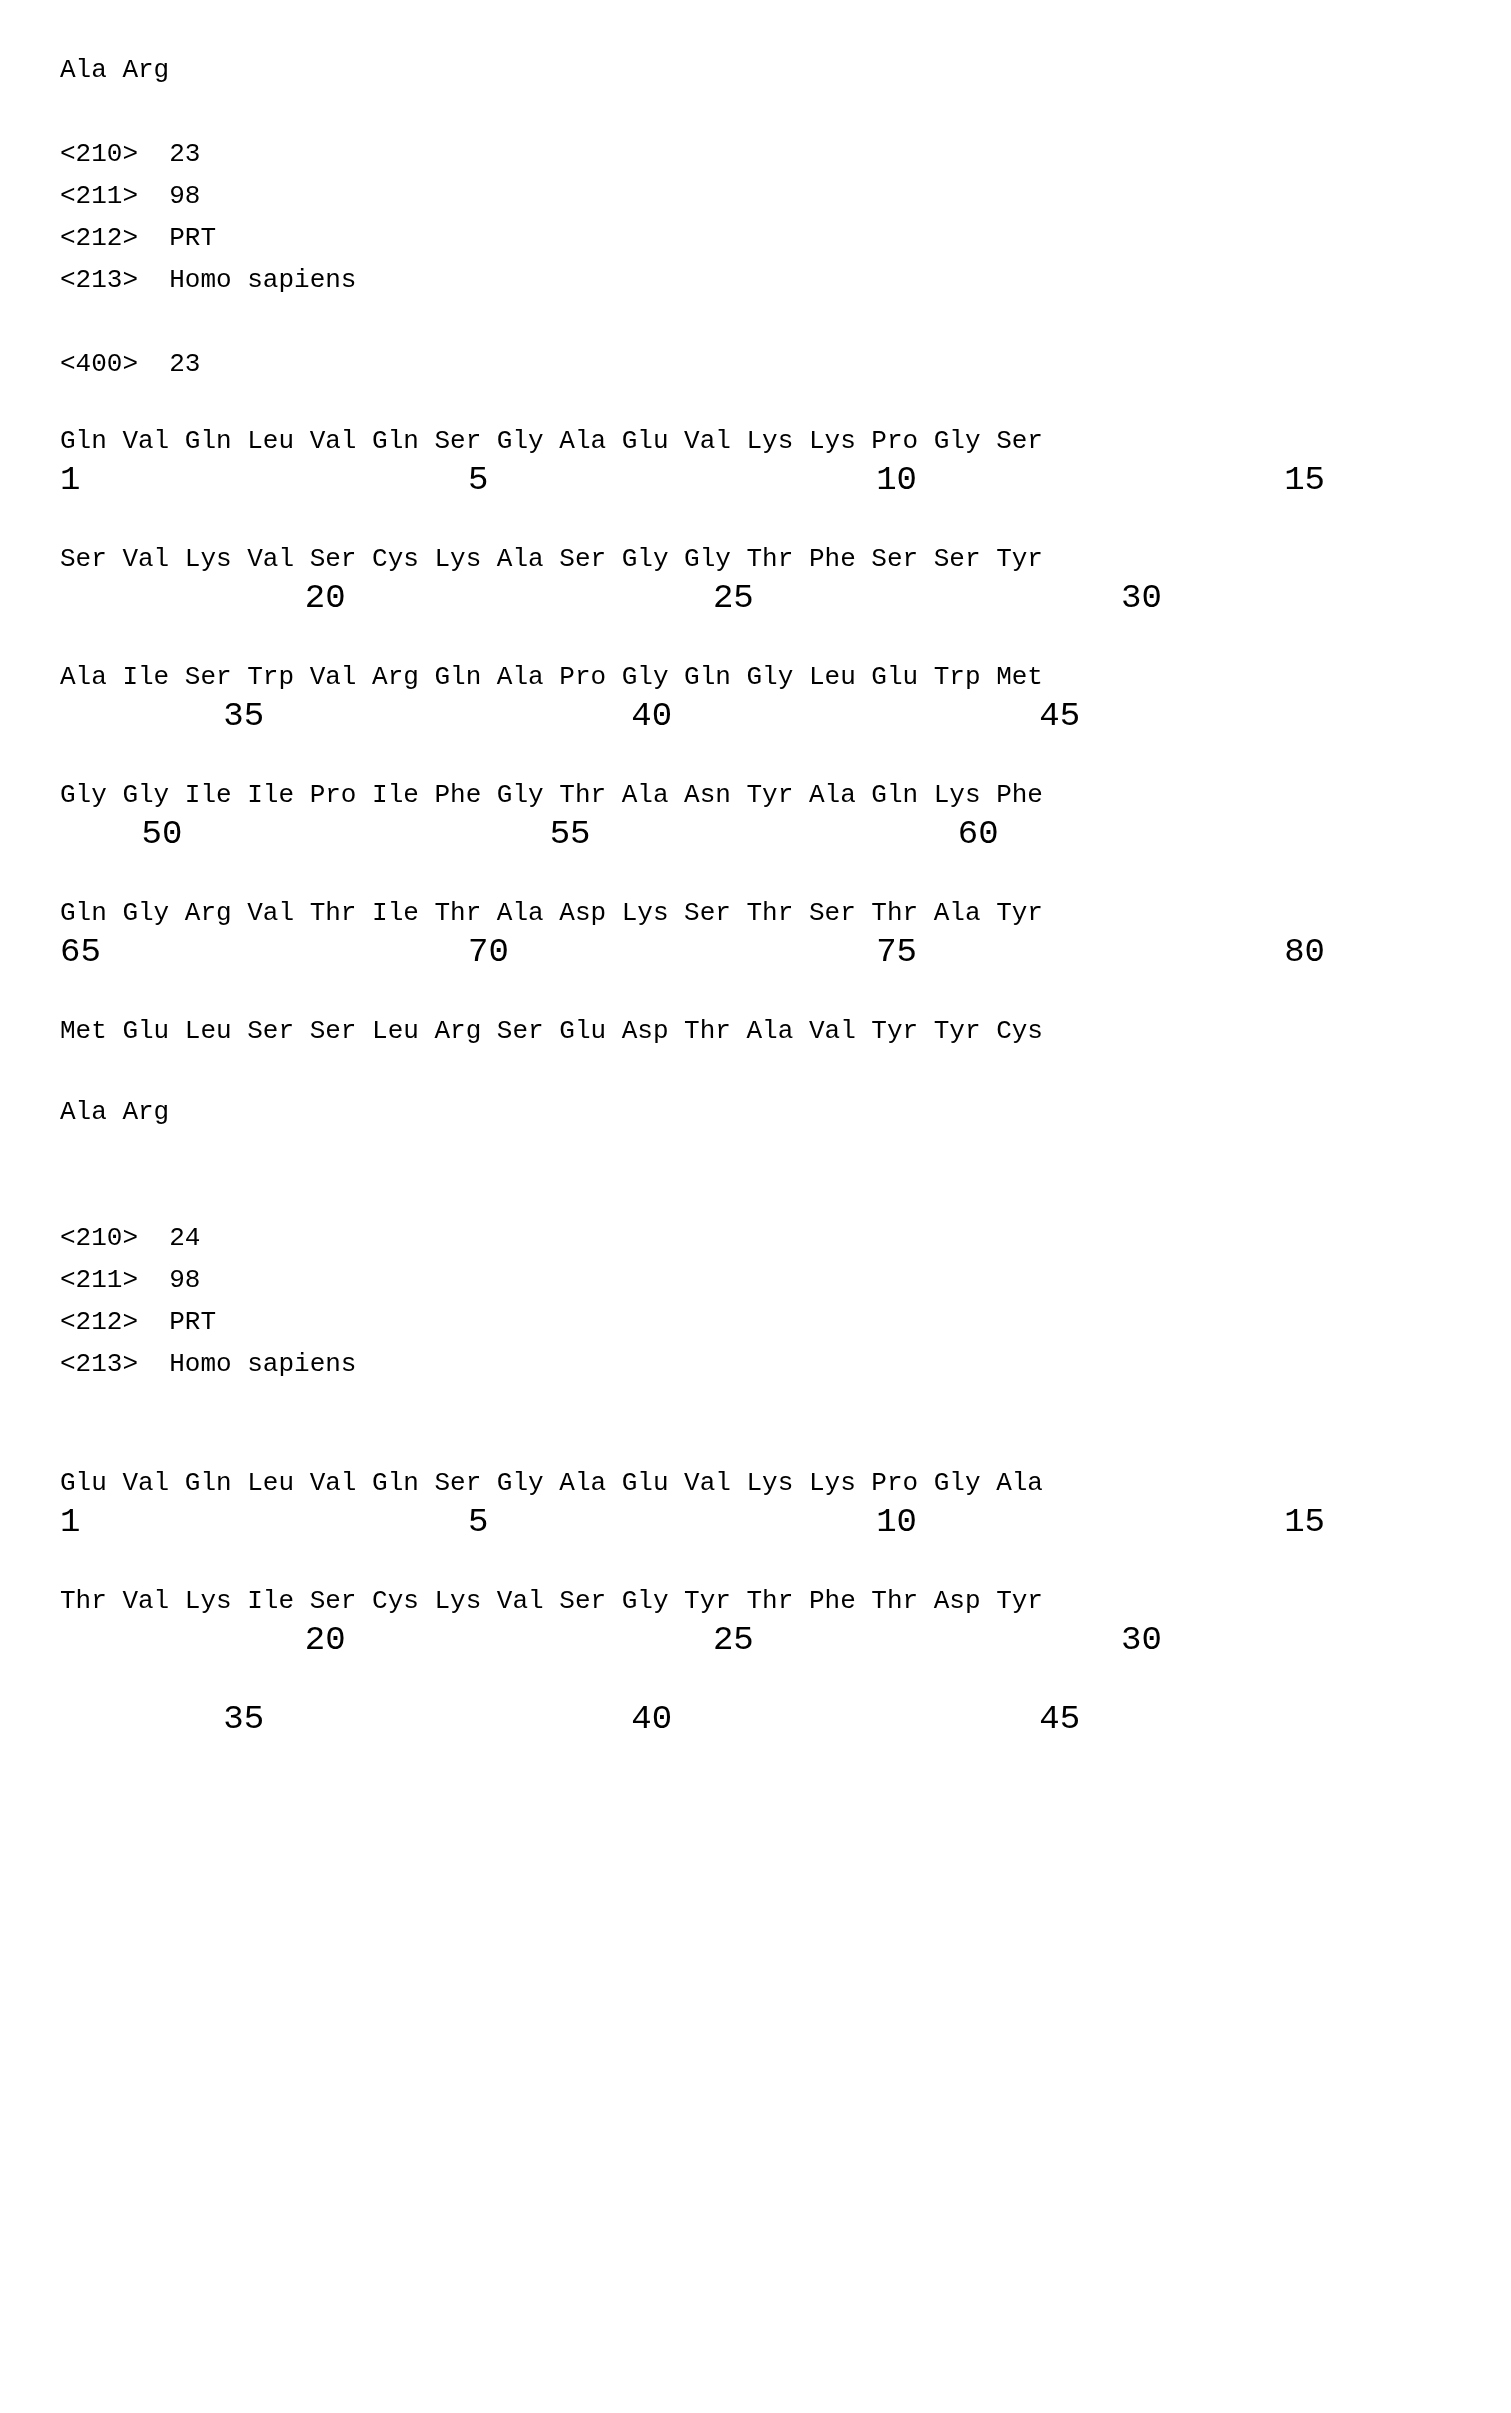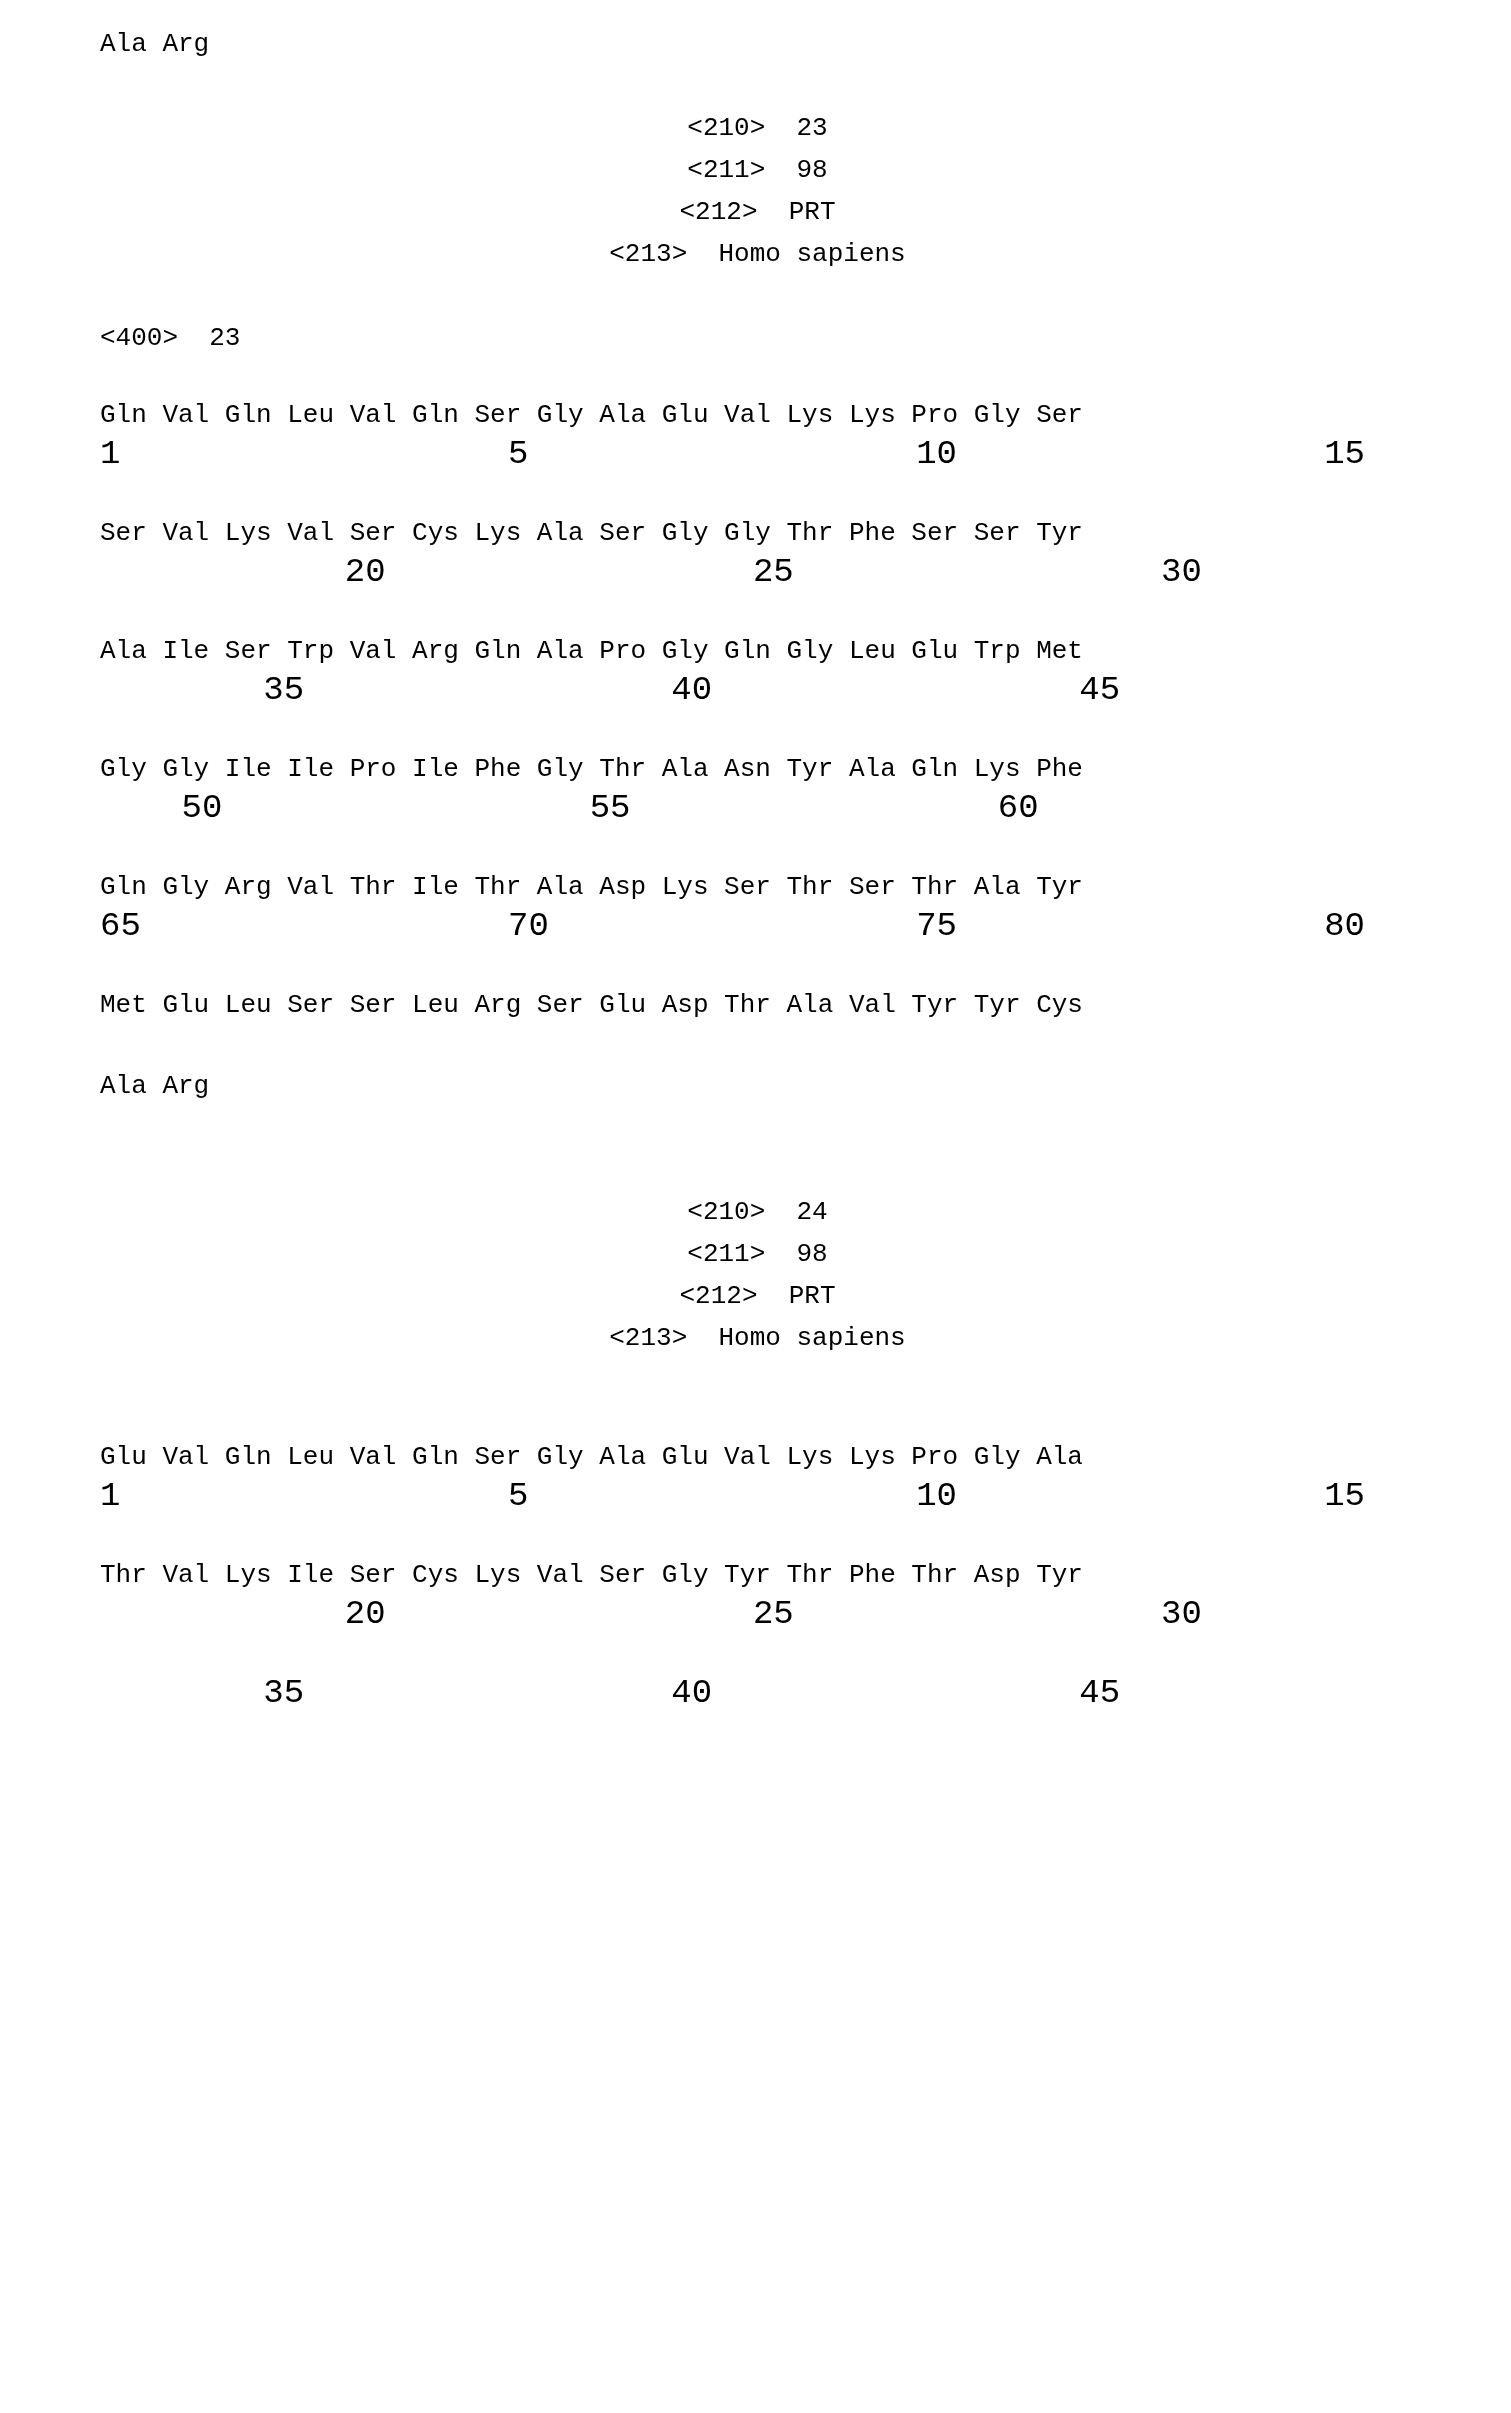--- a/index.html
+++ b/index.html
@@ -10,40 +10,38 @@
   body {
     width: 1512px;
     min-height: 2413px;
     font-family: "Liberation Mono", "DejaVu Sans Mono", monospace;
     color: #000000;
   }
   .page {
     position: relative;
     width: 1428px;
     min-height: 2413px;
-    padding: 23px 0 0 0;
+    padding: 49px 0 0 0;
     box-sizing: border-box;
-    margin-left: 40px;
   }
   .doc {
     margin-left: 60px;
     margin-right: 53px;
   }
   .mono-line {
     font-size: 26px;
     line-height: 42px;
     letter-spacing: 0px;
     white-space: pre;
   }
   .blank {
     height: 42px;
   }
   .tag-block .mono-line {
     line-height: 42px;
-    text-align: center;
   }
   .seq-block {
     margin-top: 37px;
   }
   .seq-row {
     margin-bottom: 40px;
   }
   .seq-res {
     font-size: 26px;
     line-height: 39px;

